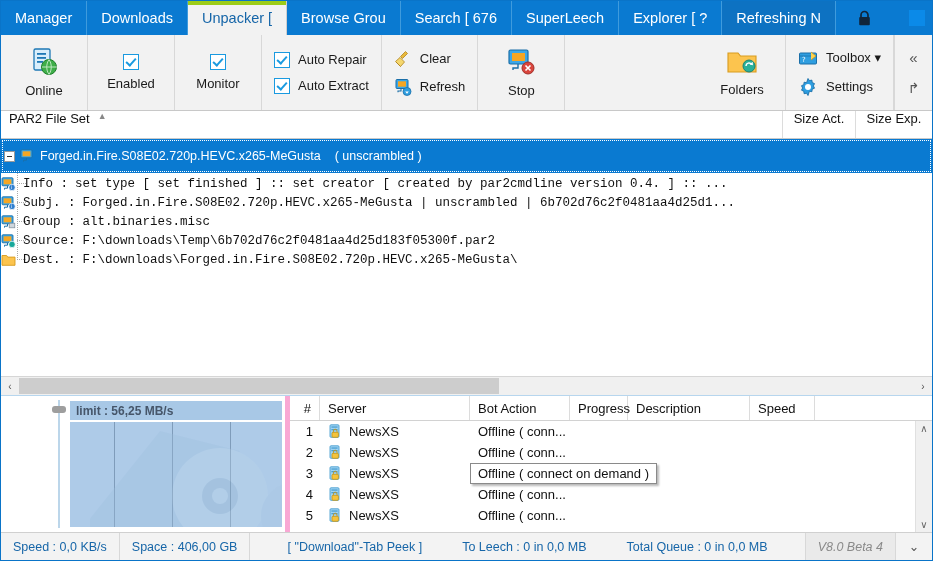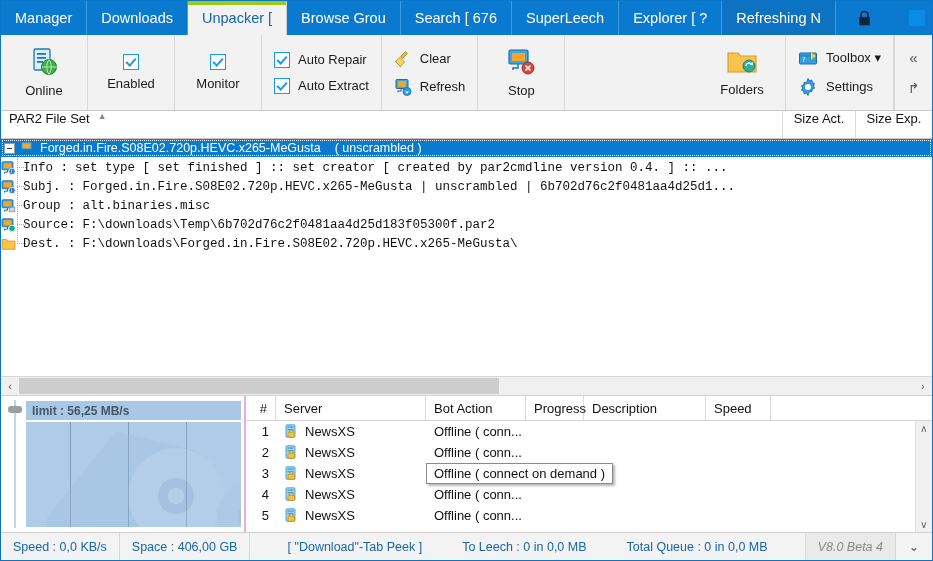--- a/index.html
+++ b/index.html
@@ -150,21 +150,21 @@
   }
 
   
   .treearea {
     flex: 1 1 auto;
     position: relative;
     background: #ffffff;
     overflow: hidden;
   }
   .selrow {
-    height: 18px;
+    height: 34px;
     background: #0a7ad1;
     color: #ffffff;
     display: flex; align-items: center;
     gap: 5px;
     padding-left: 3px;
     font-size: 12.5px;
     outline: 1px dotted #ffffff;
     outline-offset: -2px;
   }
   .selrow .name { font-family: "Liberation Sans", sans-serif; font-size: 12.5px; }
@@ -223,23 +223,24 @@
   
   .bottom {
     flex: 0 0 137px;
     display: flex;
     background: #ffffff;
     border-top: 1px solid #b7d6ee;
   }
   .graphpanel {
     flex: 0 0 245px;
     display: flex;
-    border-right: 2px solid #f9a8d4;
+    border-right: 5px solid #f9a8d4;
     background: #fff;
     padding: 4px 2px 4px 4px;
+    margin-left: 44px;
   }
   .vslider {
     flex: 0 0 20px;
     position: relative;
     display: flex; justify-content: center;
   }
   .vslider .track { width: 2px; height: 100%; background: #bcd6ea; }
   .vslider .thumb {
     position: absolute; top: 6px; left: 3px;
     width: 14px; height: 7px;

